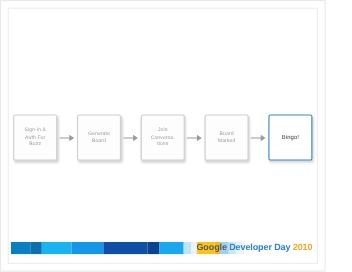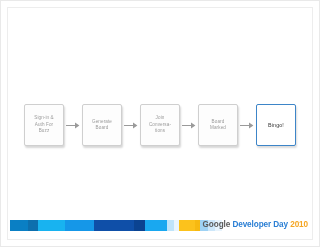--- a/index.html
+++ b/index.html
@@ -10,21 +10,21 @@
   body {
     width: 320px;
     height: 247px;
     font-family: "Liberation Sans", sans-serif;
     overflow: hidden;
   }
 
   
   .slide {
     position: relative;
-    width: 320px;
+    width: 296px;
     height: 247px;
     background: #ffffff;
     box-sizing: border-box;
     border: 1px solid #e9e9e9;
   }
   .slide-inner {
     position: absolute;
     left: 6px;
     top: 6px;
     right: 6px;

